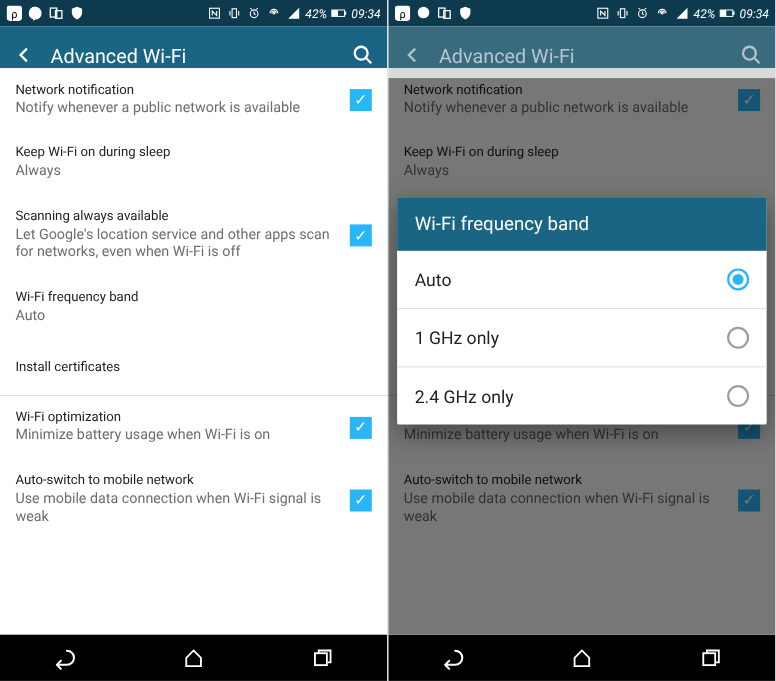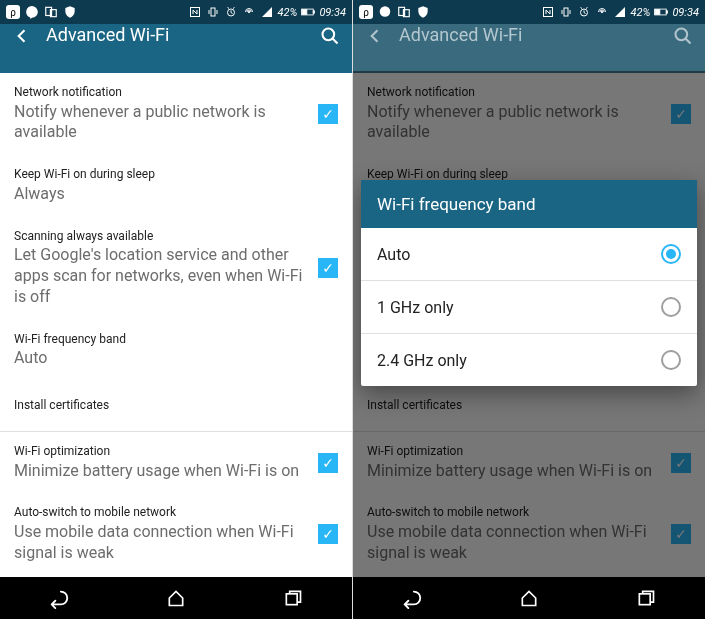--- a/index.html
+++ b/index.html
@@ -27,46 +27,46 @@
     display: flex;
     align-items: center;
     font-size: 11px;
     padding: 0 6px;
     gap: 5px;
   }
   .status-left { display: flex; gap: 5px; align-items: center; }
   .status-right { margin-left: auto; display: flex; gap: 4px; align-items: center; font-style: italic; }
   .st-ic { width: 14px; height: 14px; display: inline-flex; align-items: center; justify-content: center; }
   .appbar {
-    height: 49px;
+    height: 38px;
     background: #1a6583;
     color: #fff;
     display: flex;
-    align-items: flex-start;
+    align-items: flex-end;
     padding: 0 10px;
     font-size: 18px;
   }
   .appbar .back { width: 24px; height: 24px; display: flex; align-items: center; justify-content: center; margin-right: 12px; }
   .appbar .title { flex: 1; font-weight: 400; }
   .appbar .search { width: 24px; height: 24px; display: flex; align-items: center; justify-content: center; }
   .content {
     flex: 1;
     background: #fff;
     overflow: hidden;
   }
   .item {
     padding: 12px 14px 12px 14px;
     display: flex;
     align-items: center;
     gap: 10px;
     min-height: 50px;
   }
   .item-text { flex: 1; }
   .item-title { font-size: 12px; color: #222; line-height: 1.3; }
-  .item-sub { font-size: 16px; color: #6d6d6d; line-height: 1.3; margin-top: 1px; }
+  .item-sub { font-size: 13px; color: #6d6d6d; line-height: 1.3; margin-top: 1px; }
   .chk {
     width: 20px; height: 20px;
     background: #29b6f6;
     color: #fff;
     display: flex; align-items: center; justify-content: center;
     font-size: 14px;
   }
   .divider { height: 1px; background: #e0e0e0; margin: 0; }
   .navbar {
     height: 42px;

